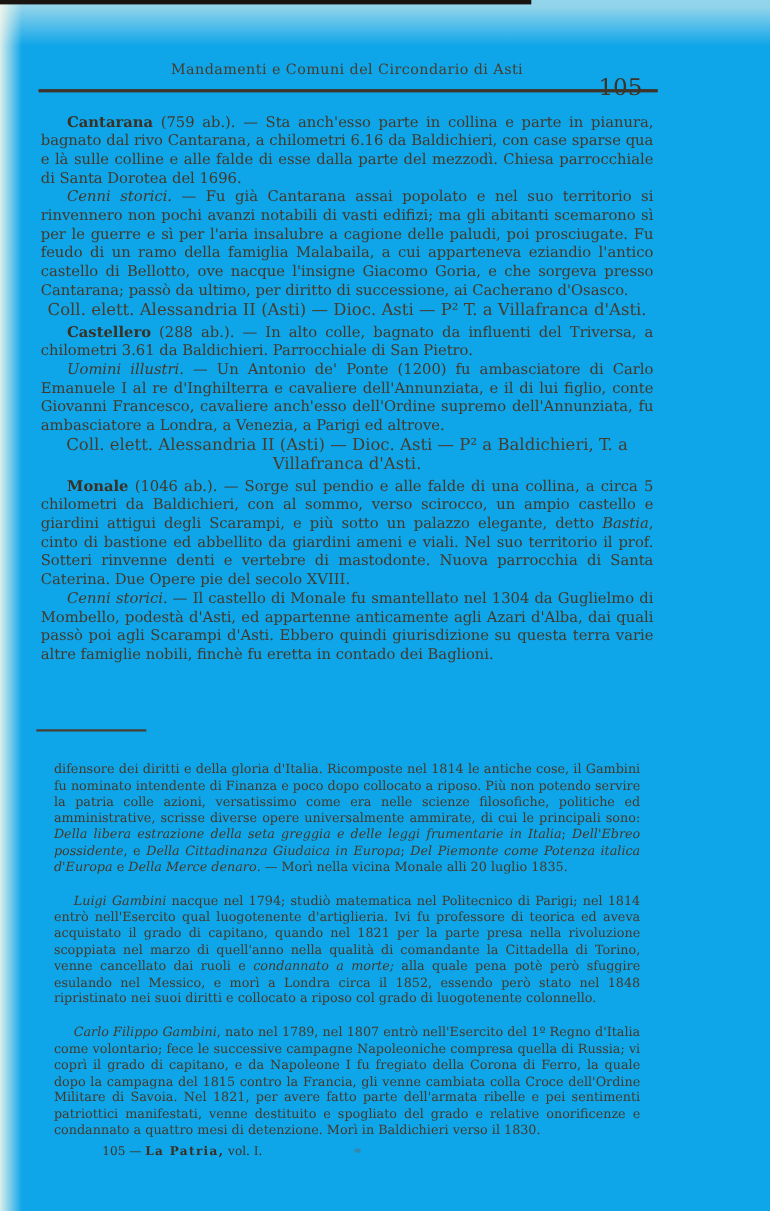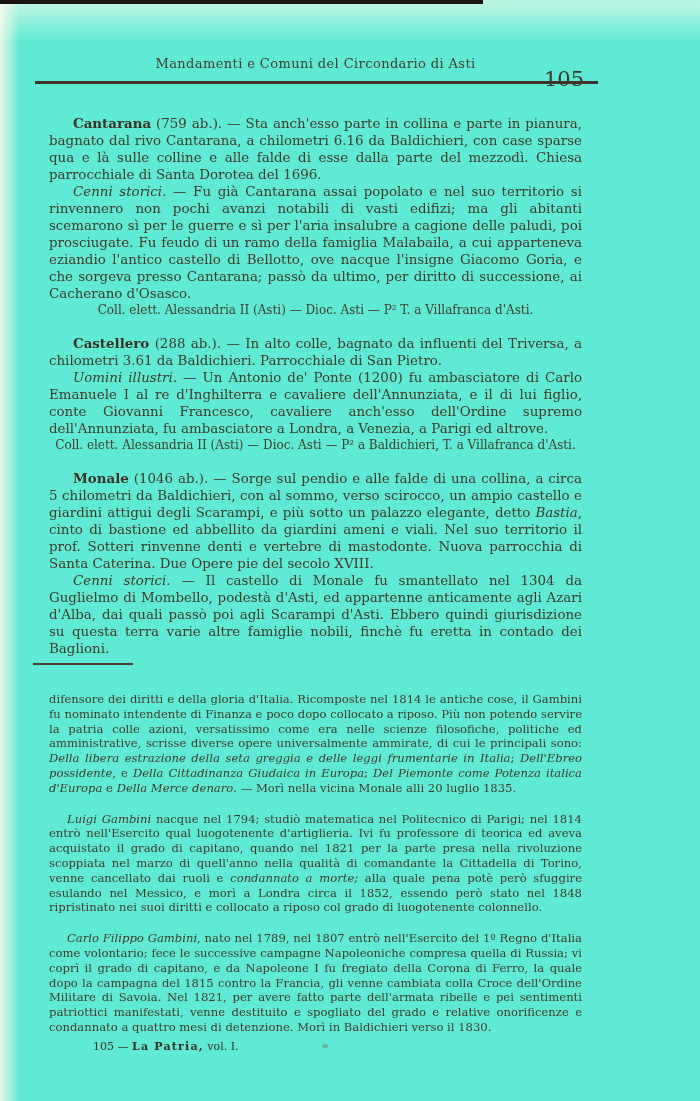--- a/index.html
+++ b/index.html
@@ -1,36 +1,36 @@
 <!DOCTYPE html>
 <html lang="it"><head>
 <meta charset="utf-8">
 <style>
   html,body{margin:0;padding:0;}
   body{width:700px;height:1101px;background:#e6dcBB;font-family:"DejaVu Serif","Liberation Serif",serif;}
-  .page{position:relative;width:700px;height:1101px;background:#5eead4;overflow:hidden;color:#44392b;}
+  .page{position:relative;width:700px;height:1101px;background:#0ea5e9;overflow:hidden;color:#44392b;}
   
   .page::before{content:'';position:absolute;inset:0;pointer-events:none;z-index:5;
     background:
       linear-gradient(90deg, rgba(255,251,236,0.85) 0px, rgba(255,251,236,0.0) 20px),
       linear-gradient(180deg, rgba(255,251,236,0.55) 6px, rgba(255,251,236,0.0) 42px);}
   .scan-strip{position:absolute;top:0;left:0;width:483px;height:4px;background:#1a1410;z-index:6;}
   .speck{position:absolute;top:1044px;left:322px;width:6px;height:4px;background:rgba(110,98,75,0.38);border-radius:2px;z-index:4;}
 
   .header-title{position:absolute;top:56px;left:33px;width:565px;text-align:center;
     font-size:13px;letter-spacing:0.4px;color:#473c2d;z-index:7;}
   .header-pagenum{position:absolute;top:50px;left:544px;width:40px;text-align:right;
     font-size:21px;color:#3d3326;z-index:7;margin-top:17px;}
   .header-rule{position:absolute;top:81px;left:35px;width:563px;height:2.5px;background:#3e342a;z-index:7;}
 
   .body-block{position:absolute;top:99px;left:33px;width:565px;text-align:justify;
     font-size:13.4px;line-height:17px;z-index:7;}
   .body-block p{margin:0;text-indent:24px;}
-  .entry{margin:16px;}
-  .coll{margin:5px 0 8px 0;text-indent:0 !important;text-align:center;font-size:12px;color:#473c2d;}
+  .entry{margin:4px;}
+  .coll{margin:5px 0 8px 0;text-indent:0 !important;text-align:center;font-size:15px;color:#473c2d;}
 
   .seg-bold{font-weight:bold;color:#3a3023;}
   .seg-italic{font-style:italic;}
   .seg-regular{}
 
   .fn-rule{position:absolute;top:663px;left:33px;width:100px;height:1.5px;background:#4a3e30;z-index:7;}
   .fn-block{position:absolute;top:676px;left:33px;width:565px;text-align:justify;
     font-size:11.6px;line-height:14.8px;color:#453a2c;z-index:7;}
   .fn-block p{margin:16px;}
   .fn-block p.fn-indent{text-indent:18px;}

